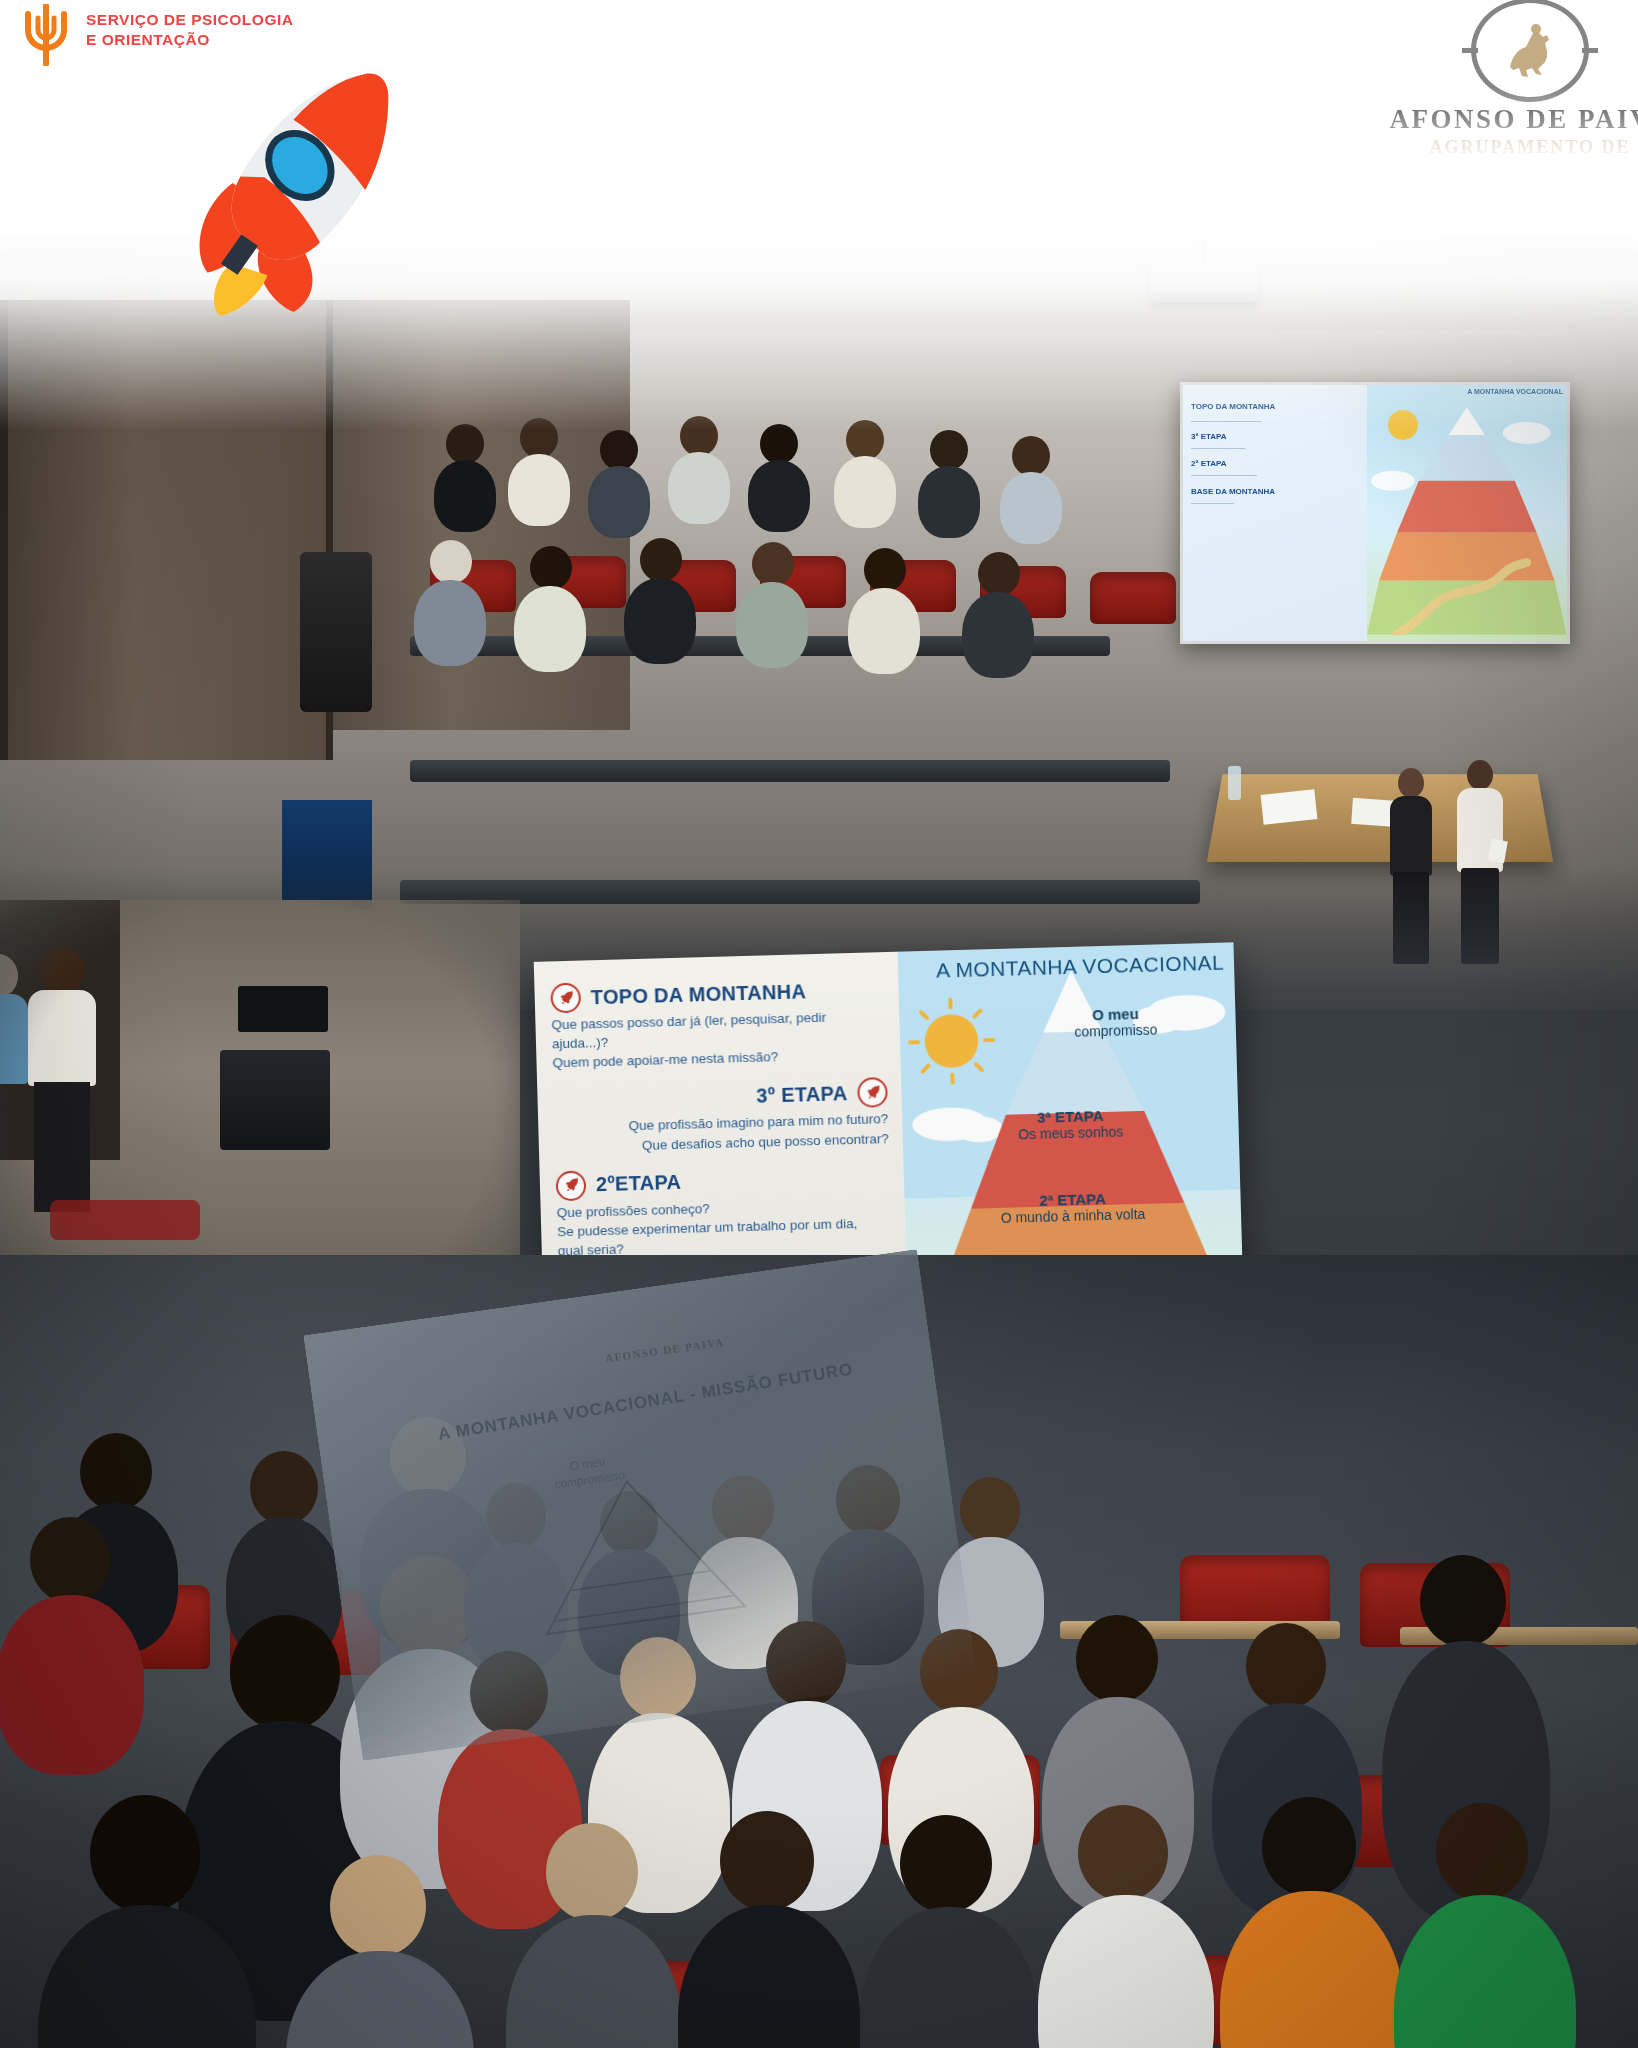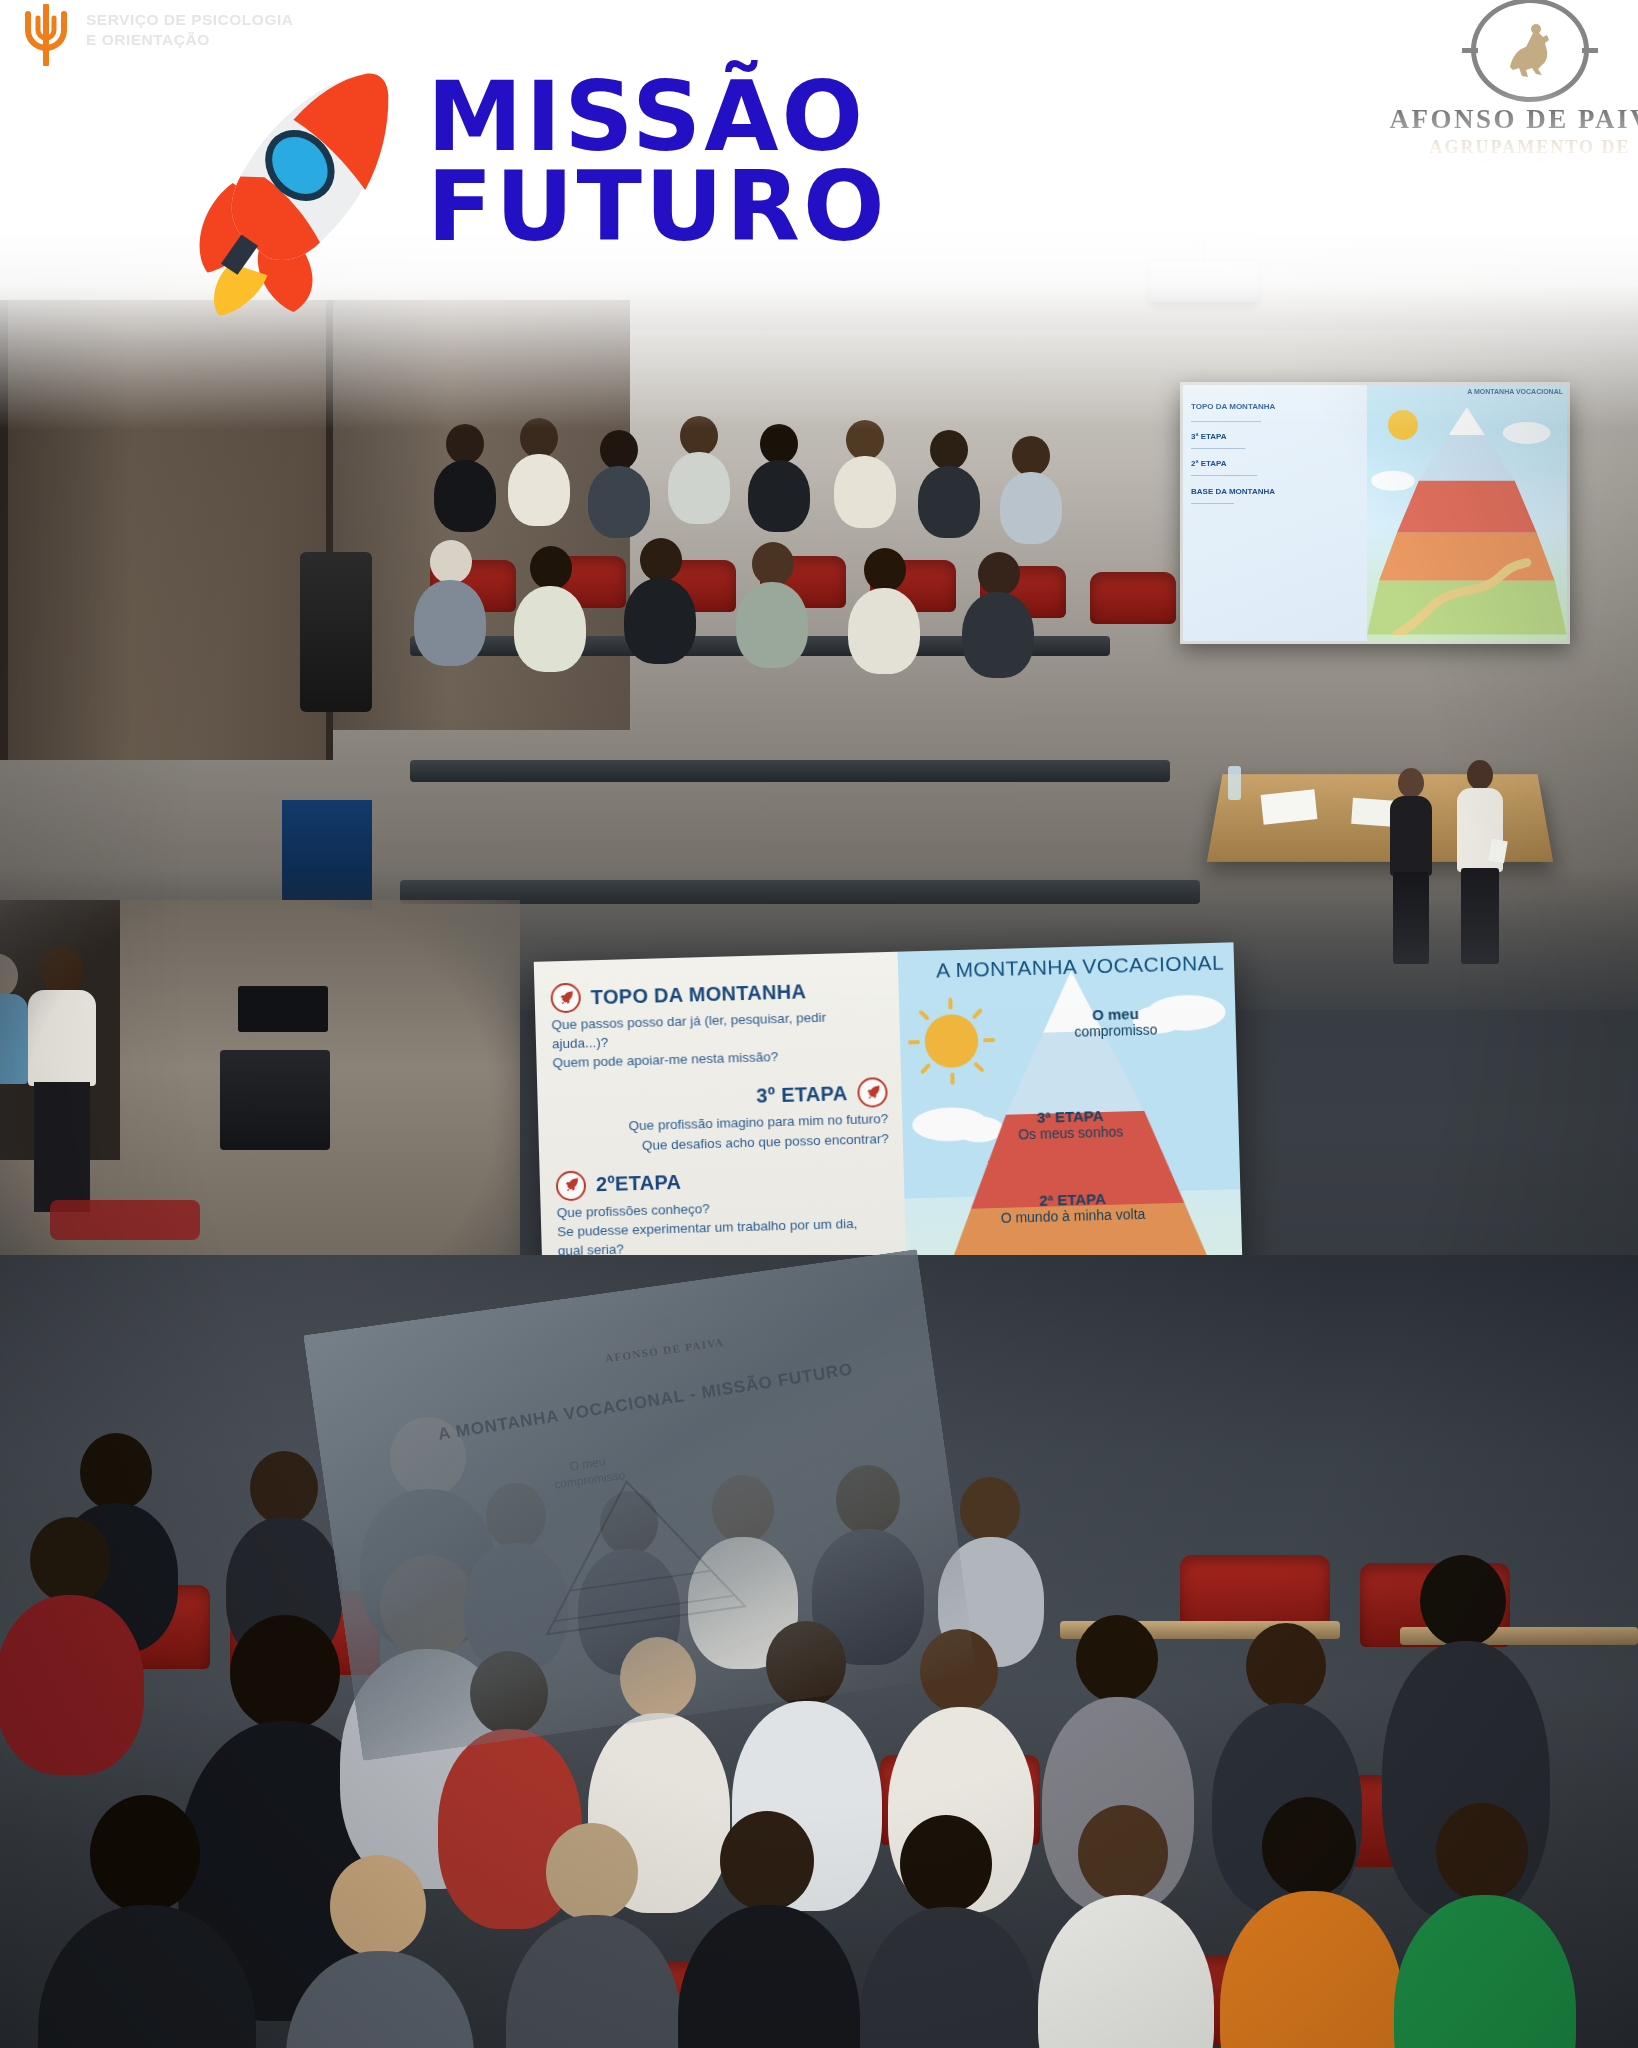--- a/index.html
+++ b/index.html
@@ -41,21 +41,21 @@
     z-index: 40;
     pointer-events:none;
   }
   .header-content { position:absolute; left:0; top:0; width:100%; height:430px; z-index:41; }
 
   
   .spo { position:absolute; left:20px; top:4px; display:flex; align-items:flex-start; gap:14px; }
   .psi-glyph { width:52px; height:62px; position:relative; flex:0 0 auto; }
   .spo-text { line-height:1.28; padding-top:6px; }
   .spo-text div {
-    font-size:15.5px; font-weight:bold; letter-spacing:.5px; color:#e5e5e5;
+    font-size:15.5px; font-weight:bold; letter-spacing:.5px; color:#ef4444;
   }
 
   
   .school-logo {
     position:absolute; right:-42px; top:-6px; width:300px; height:170px;
     text-align:center; opacity:.82;
     -webkit-mask-image: linear-gradient(180deg,#000 0%,#000 55%, rgba(0,0,0,.45) 82%, rgba(0,0,0,0) 100%);
             mask-image: linear-gradient(180deg,#000 0%,#000 55%, rgba(0,0,0,.45) 82%, rgba(0,0,0,0) 100%);
   }
   .school-ring {
@@ -719,21 +719,17 @@
           <path d="M196 16 C210 14 218 24 218 38 C217 70 208 102 190 132 C172 104 150 78 122 58 C146 34 170 20 196 16 Z" fill="#f4441f"></path>
 
           <path d="M66 112 C54 132 52 152 62 168 L88 194 C106 202 126 196 142 182 C130 156 112 132 90 114 Z" fill="#f4441f"></path>
 
           <ellipse cx="126" cy="104" rx="32" ry="38" transform="rotate(-38 126 104)" fill="#19374c"></ellipse>
           <ellipse cx="126" cy="104" rx="25" ry="31" transform="rotate(-38 126 104)" fill="#29abe2"></ellipse>
 
           <path d="M64 170 L42 198 L58 210 L80 182 Z" fill="#2b3340"></path>
         </svg>
       </div>
-      <div class="title-text">
-        <div class="title-line">MISSÃO</div>
-        <div class="title-line">FUTURO</div>
-      </div>
     </div>
 
   </div>
 
 </div>
 
 </body></html>

